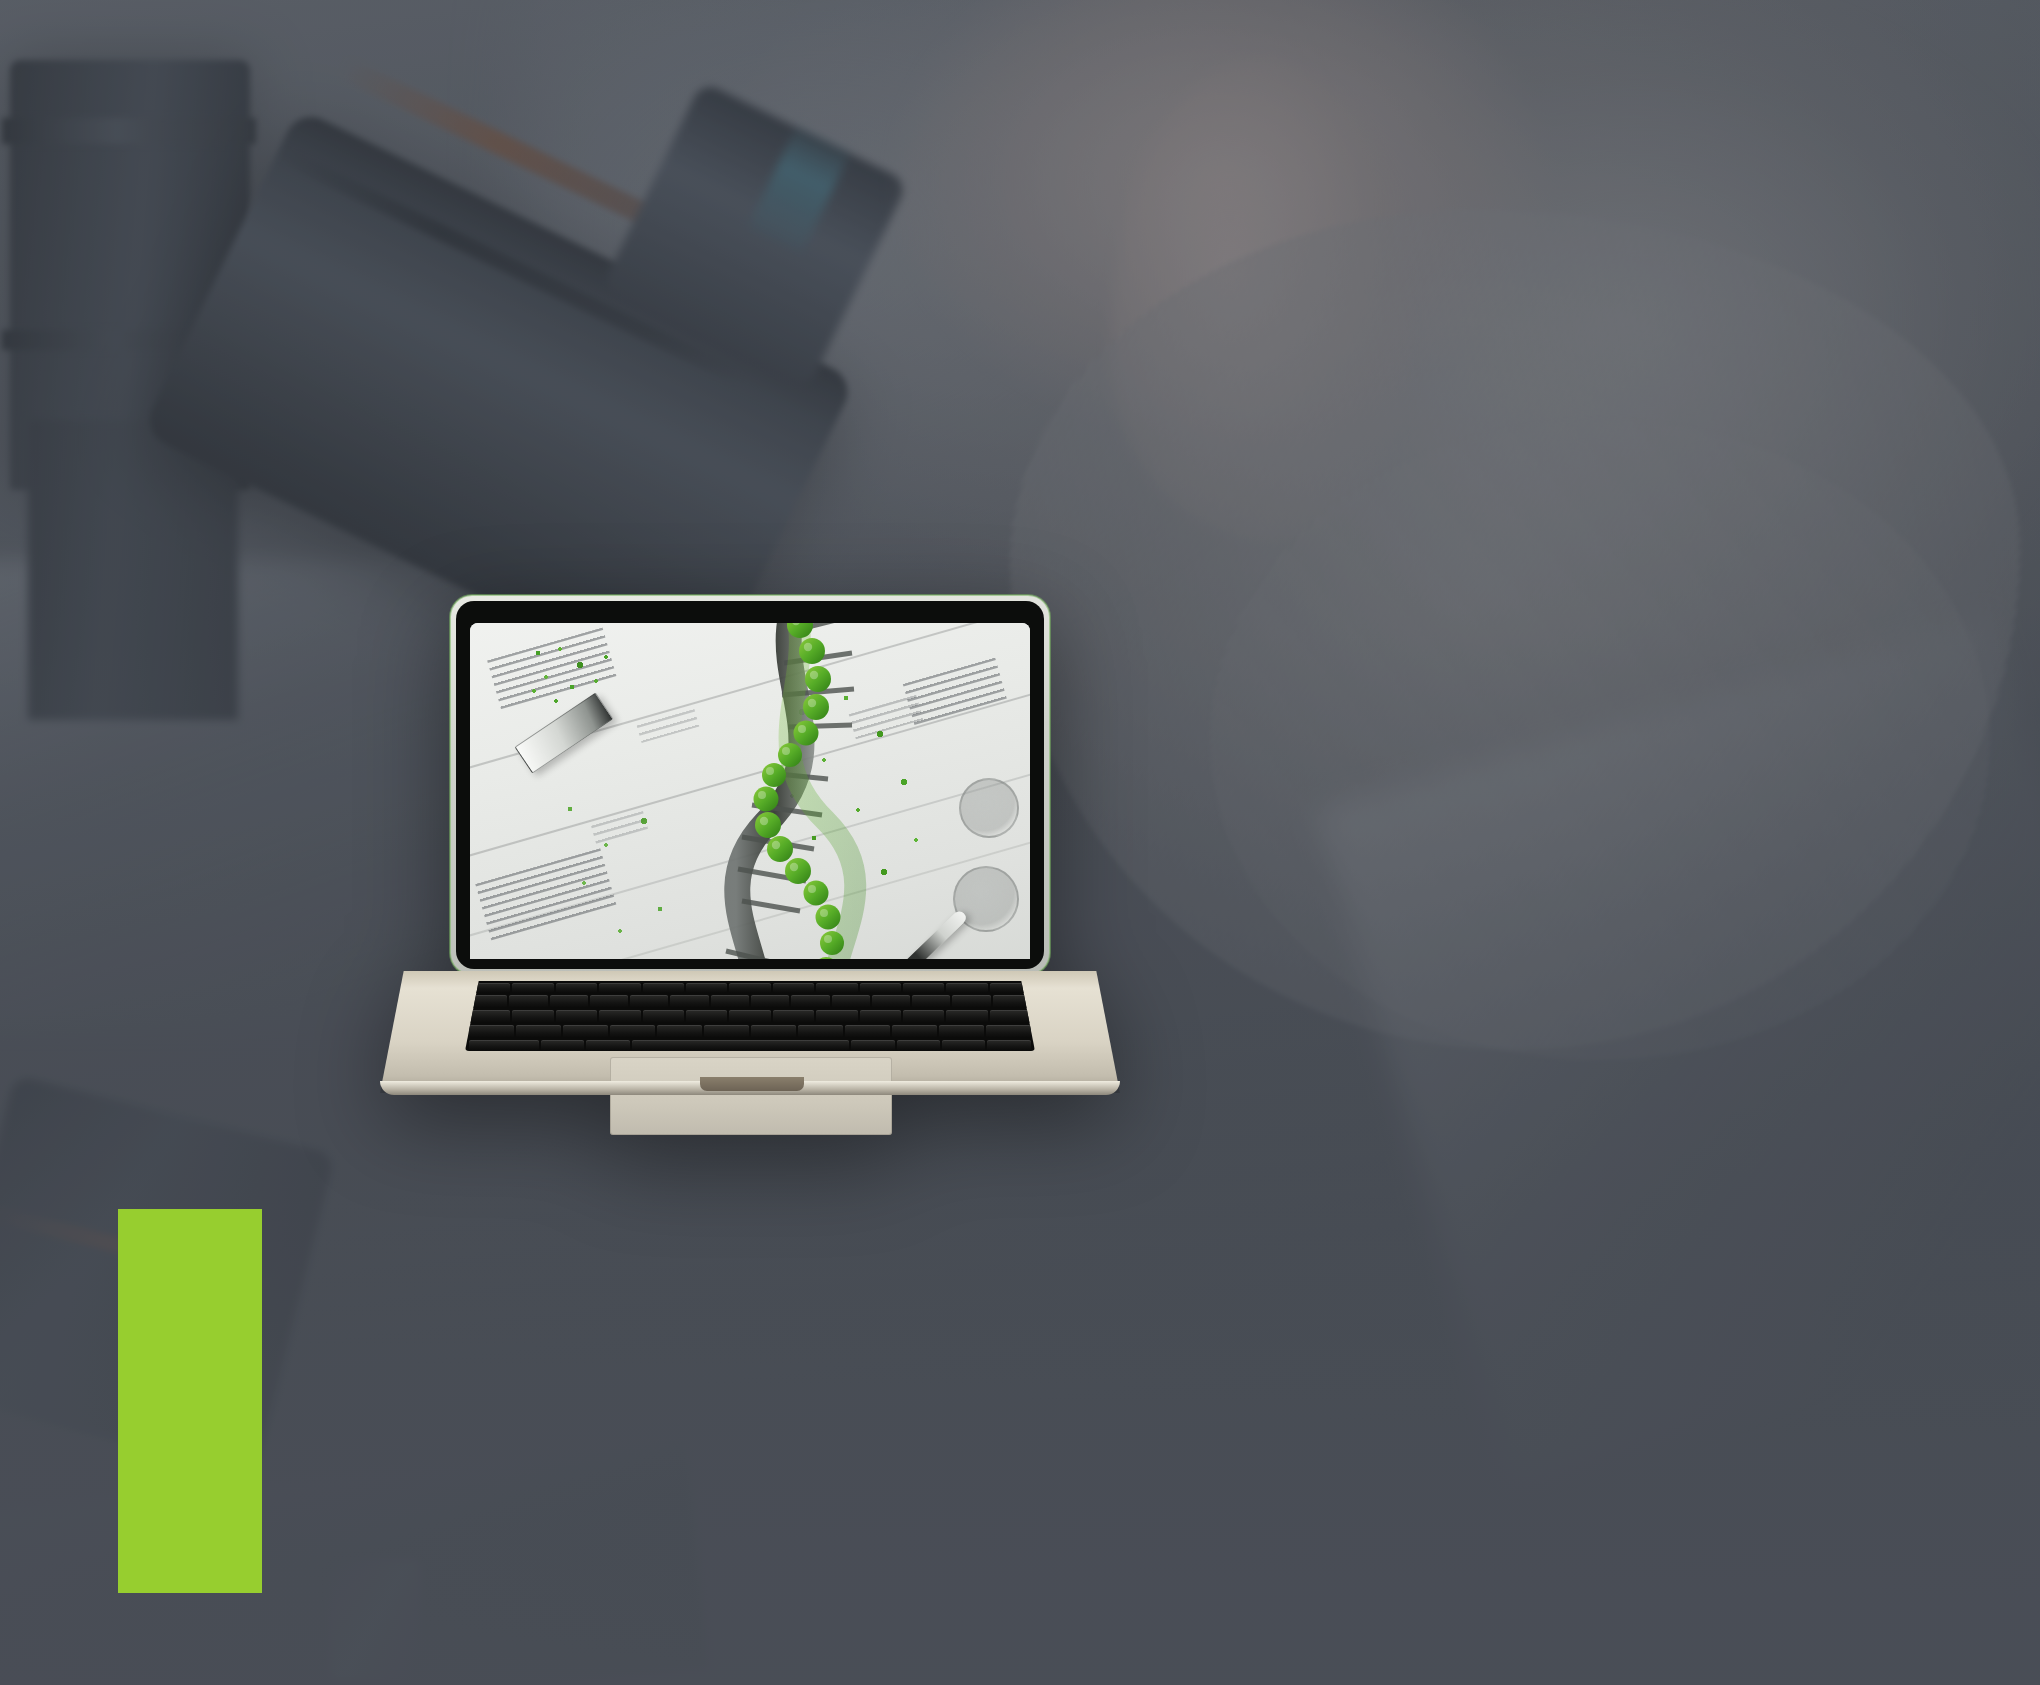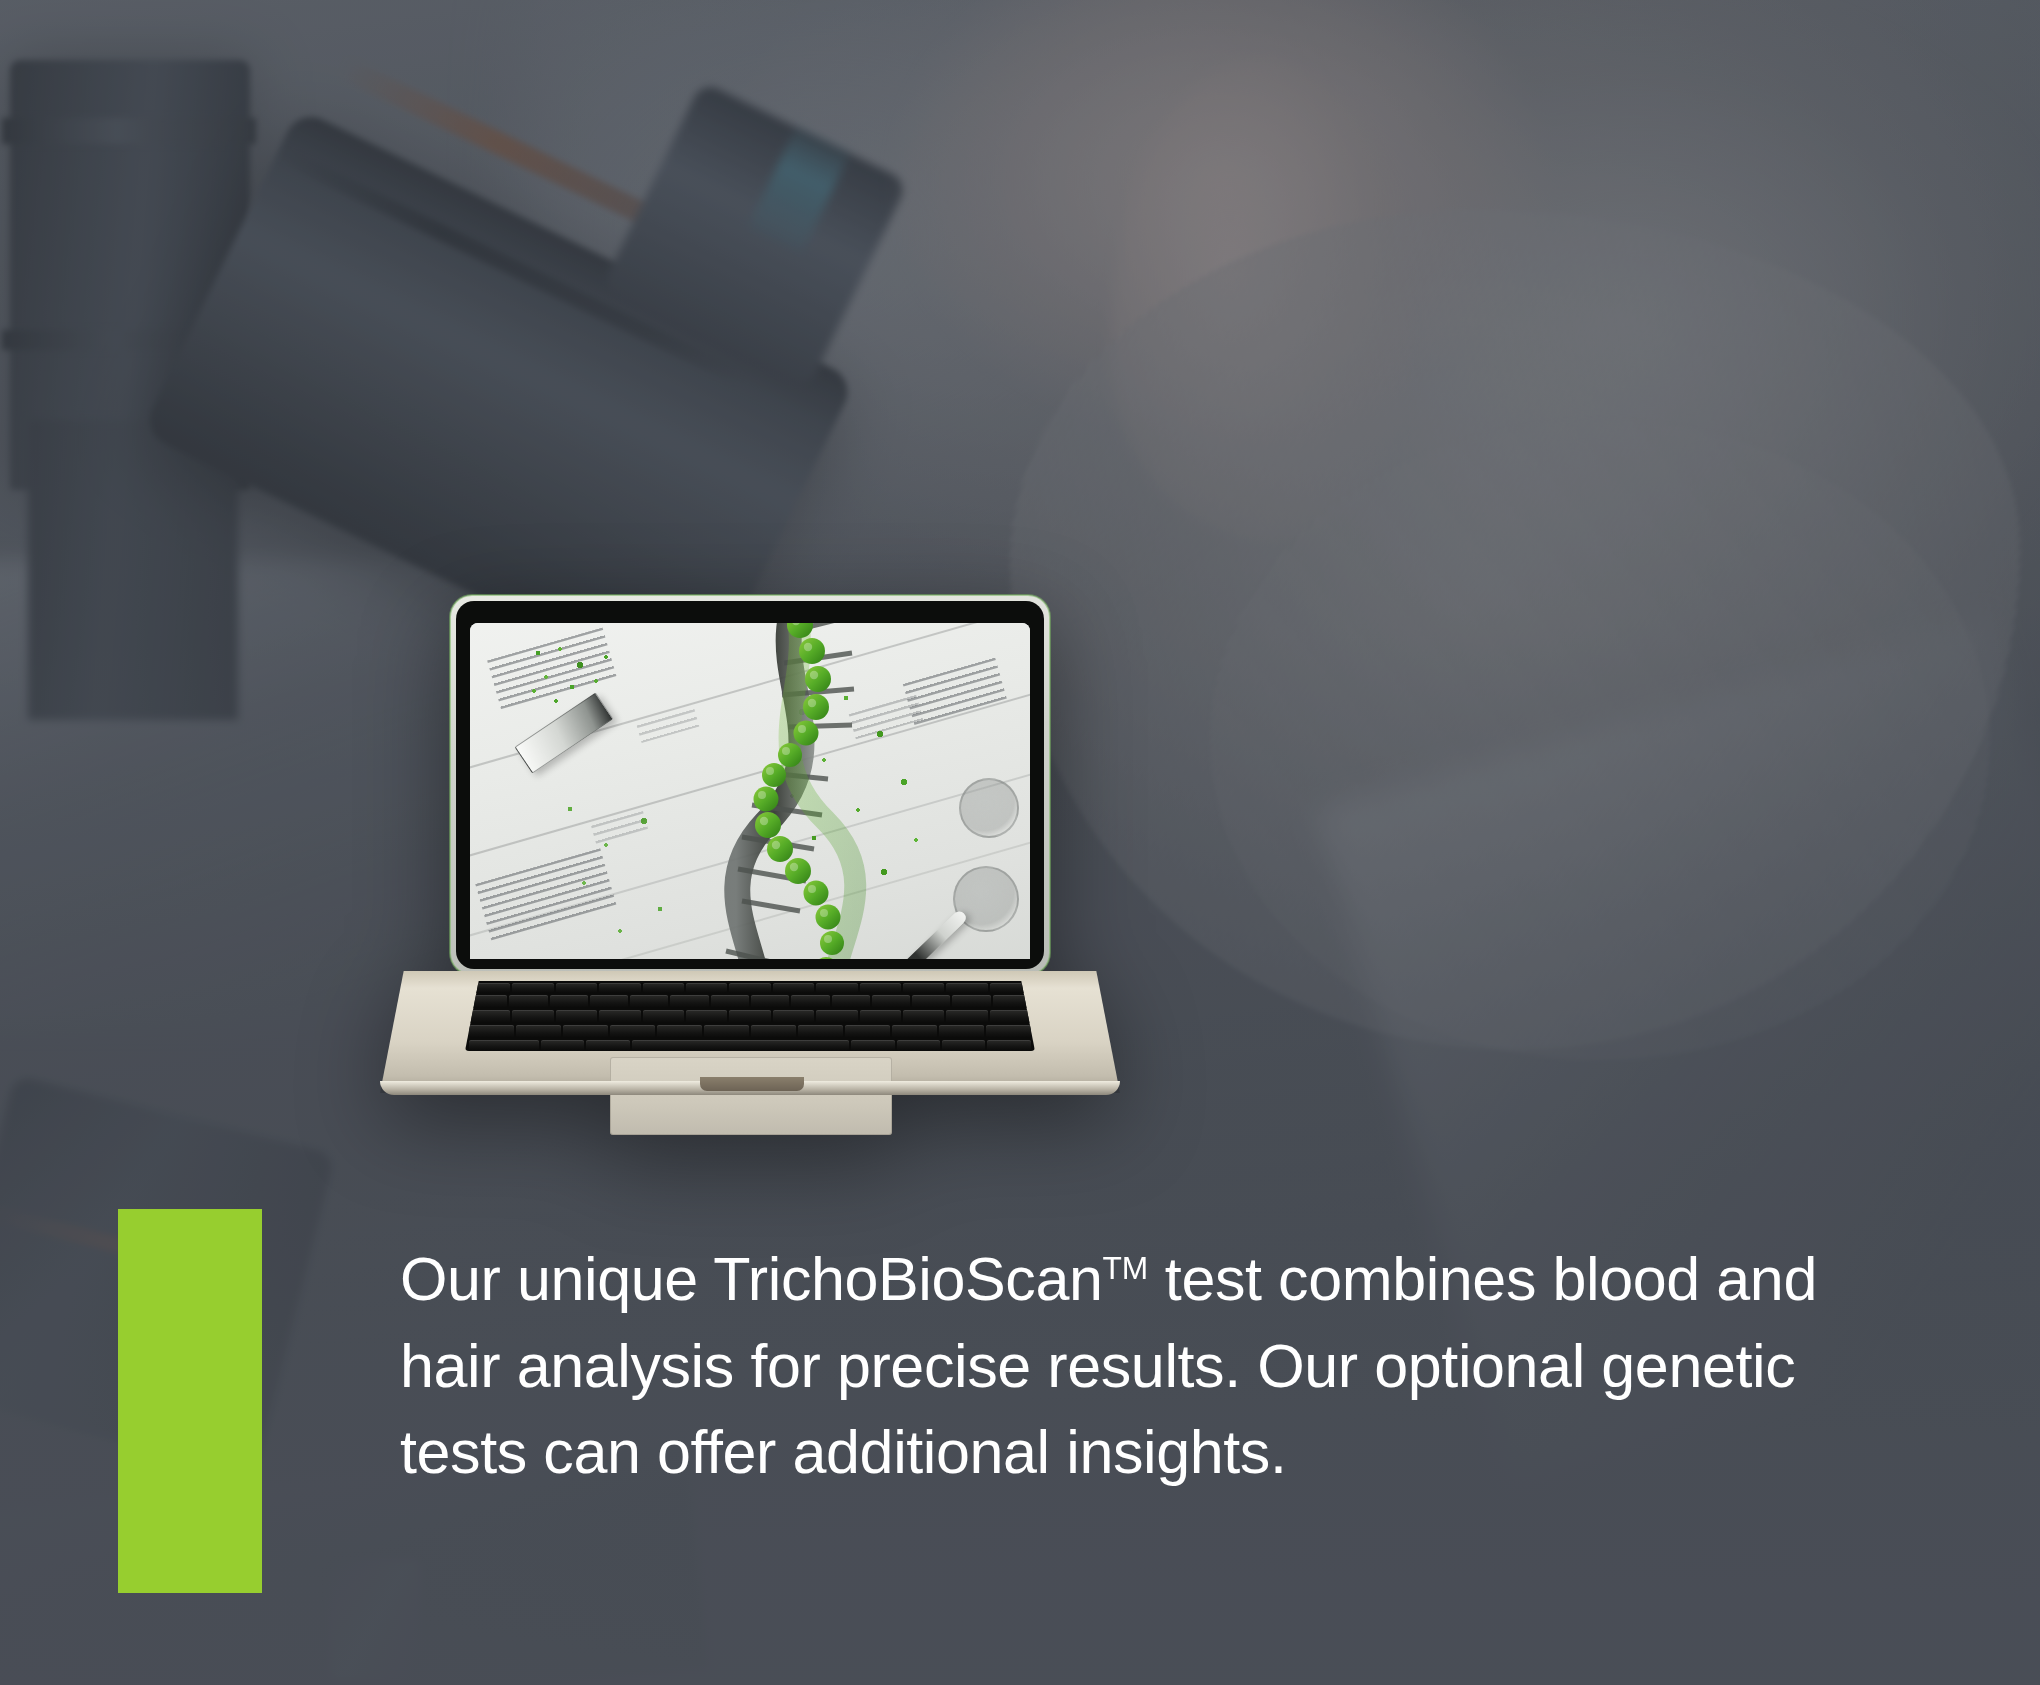--- a/index.html
+++ b/index.html
@@ -679,16 +679,15 @@
       </div>
     </div>
     <div class="trackpad"></div>
     <div class="base-lip"></div>
     <div class="notch"></div>
   </div>
 
   <div class="accent-bar"></div>
 
   <div class="copy">
-    <p class="body-copy"><span>Our unique TrichoBioScan</span><span class="tm">TM</span><span> test combines blood and hair analysis for precise results. Our optional genetic tests can offer additional insights.</span></p>
   </div>
 
 </div>
 
 </body></html>

